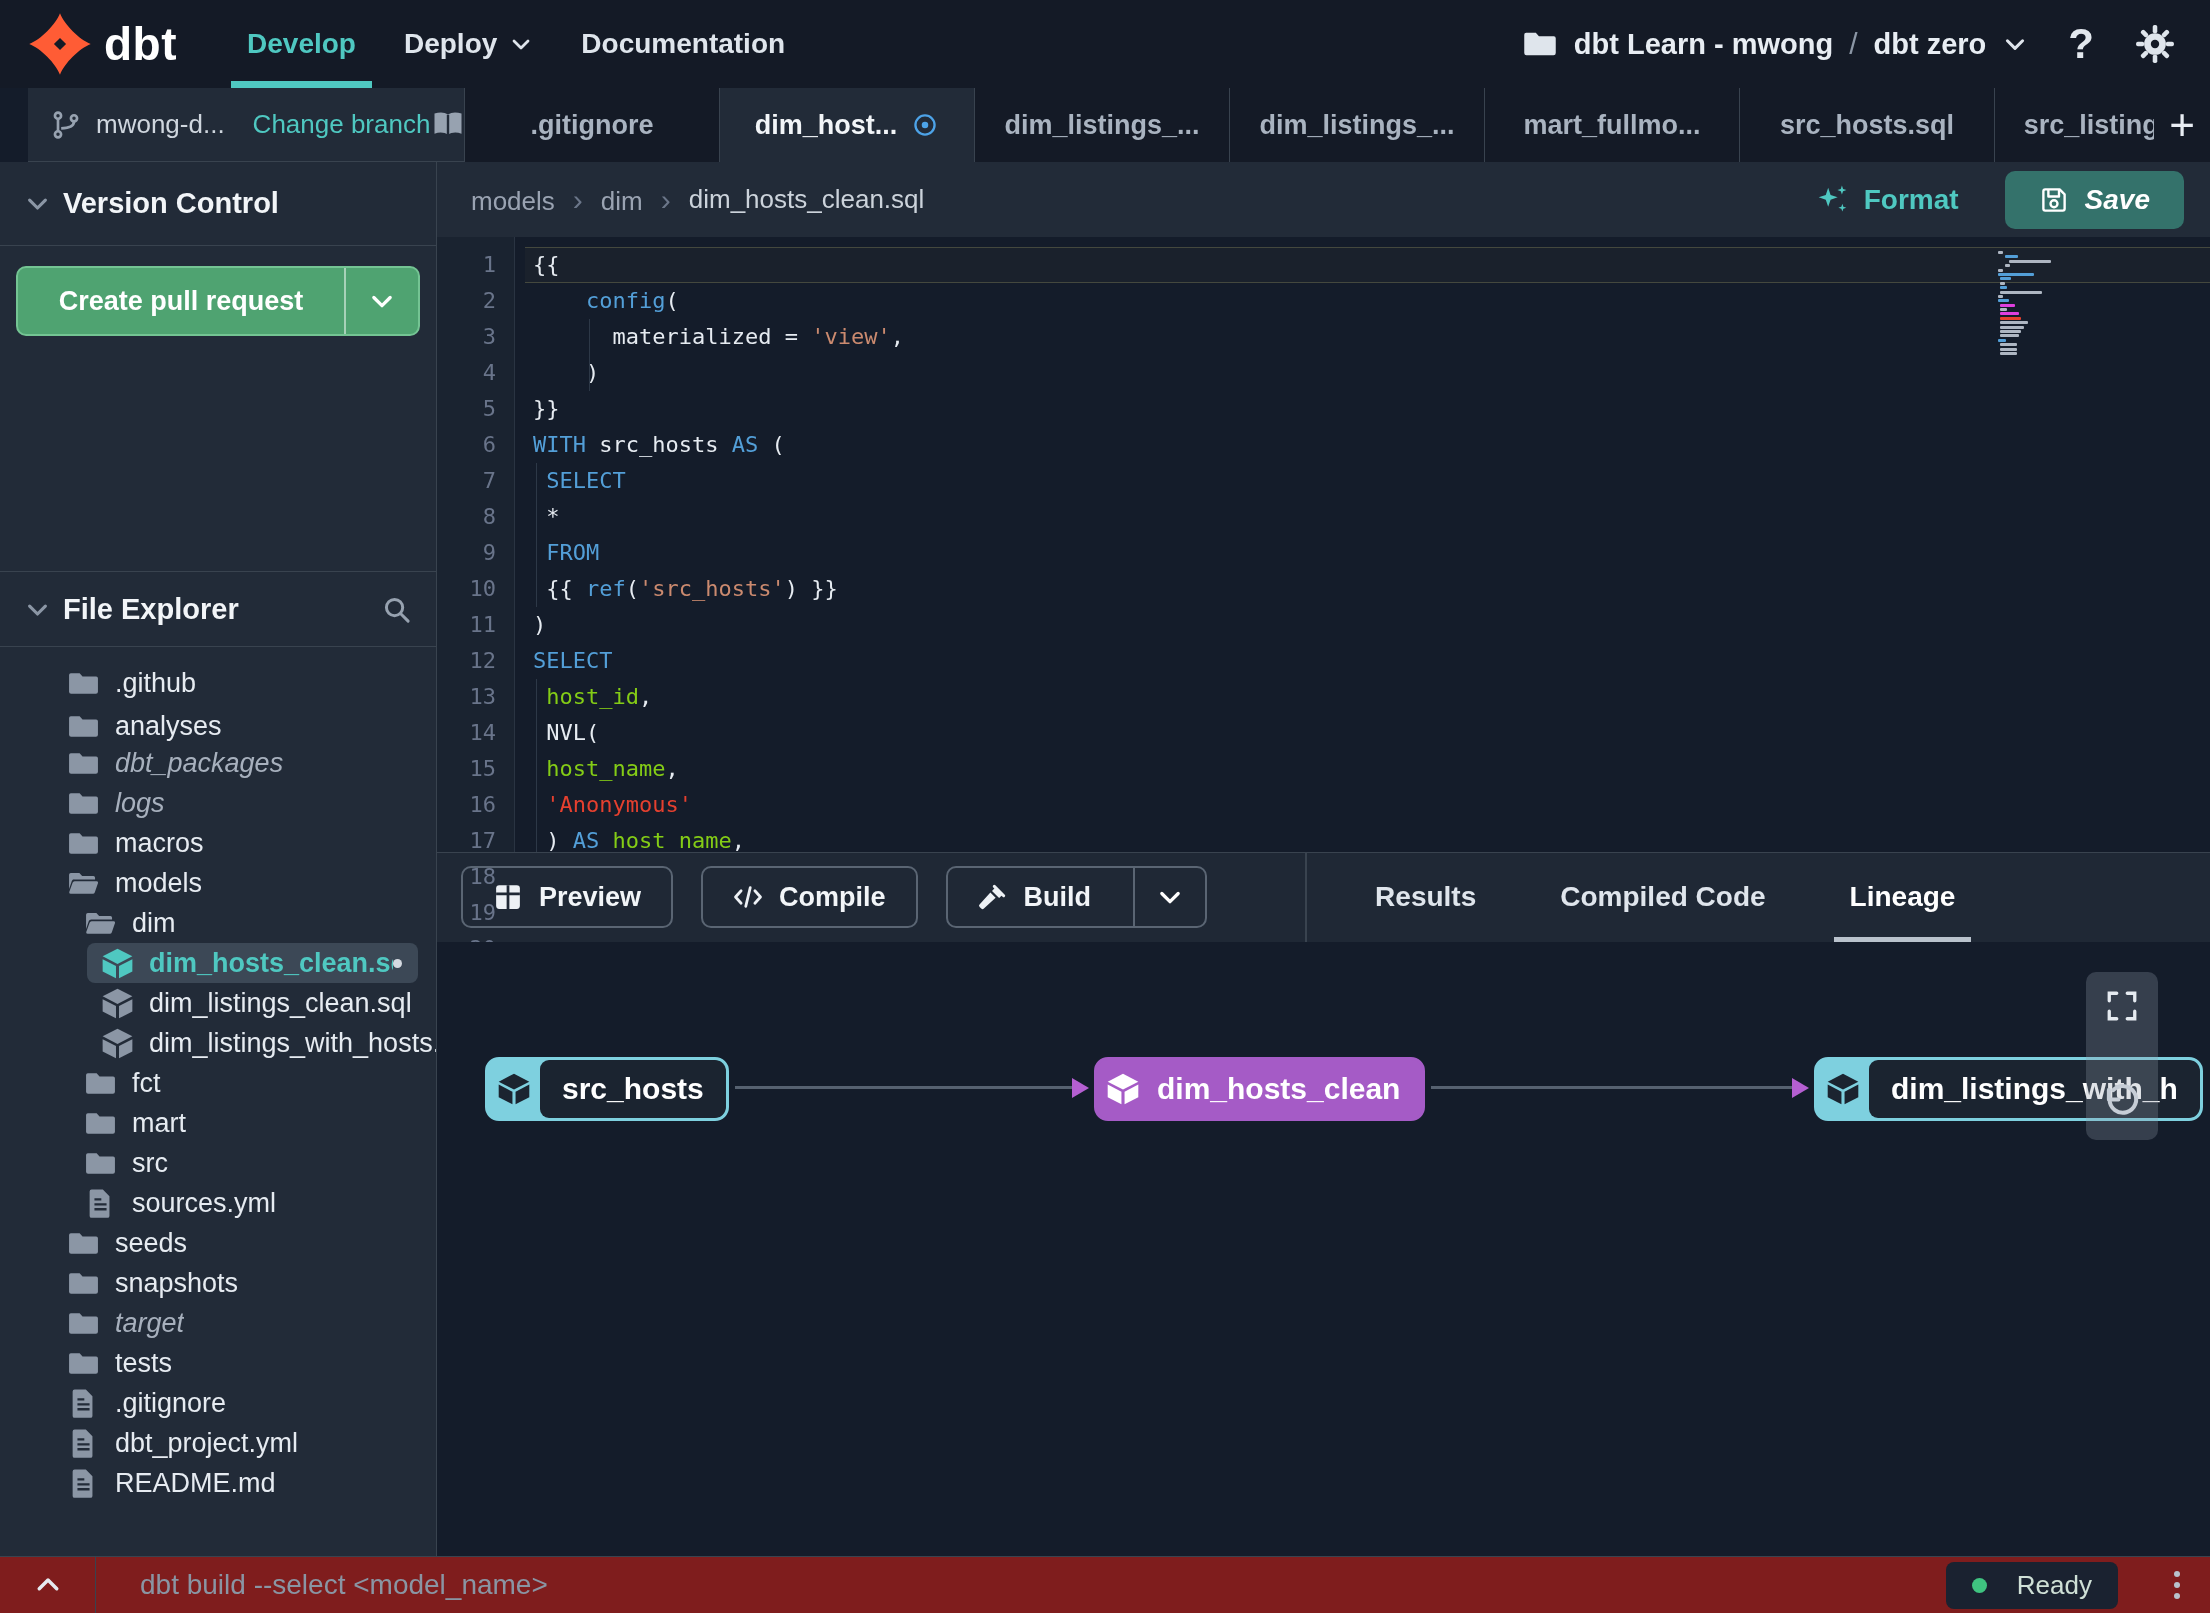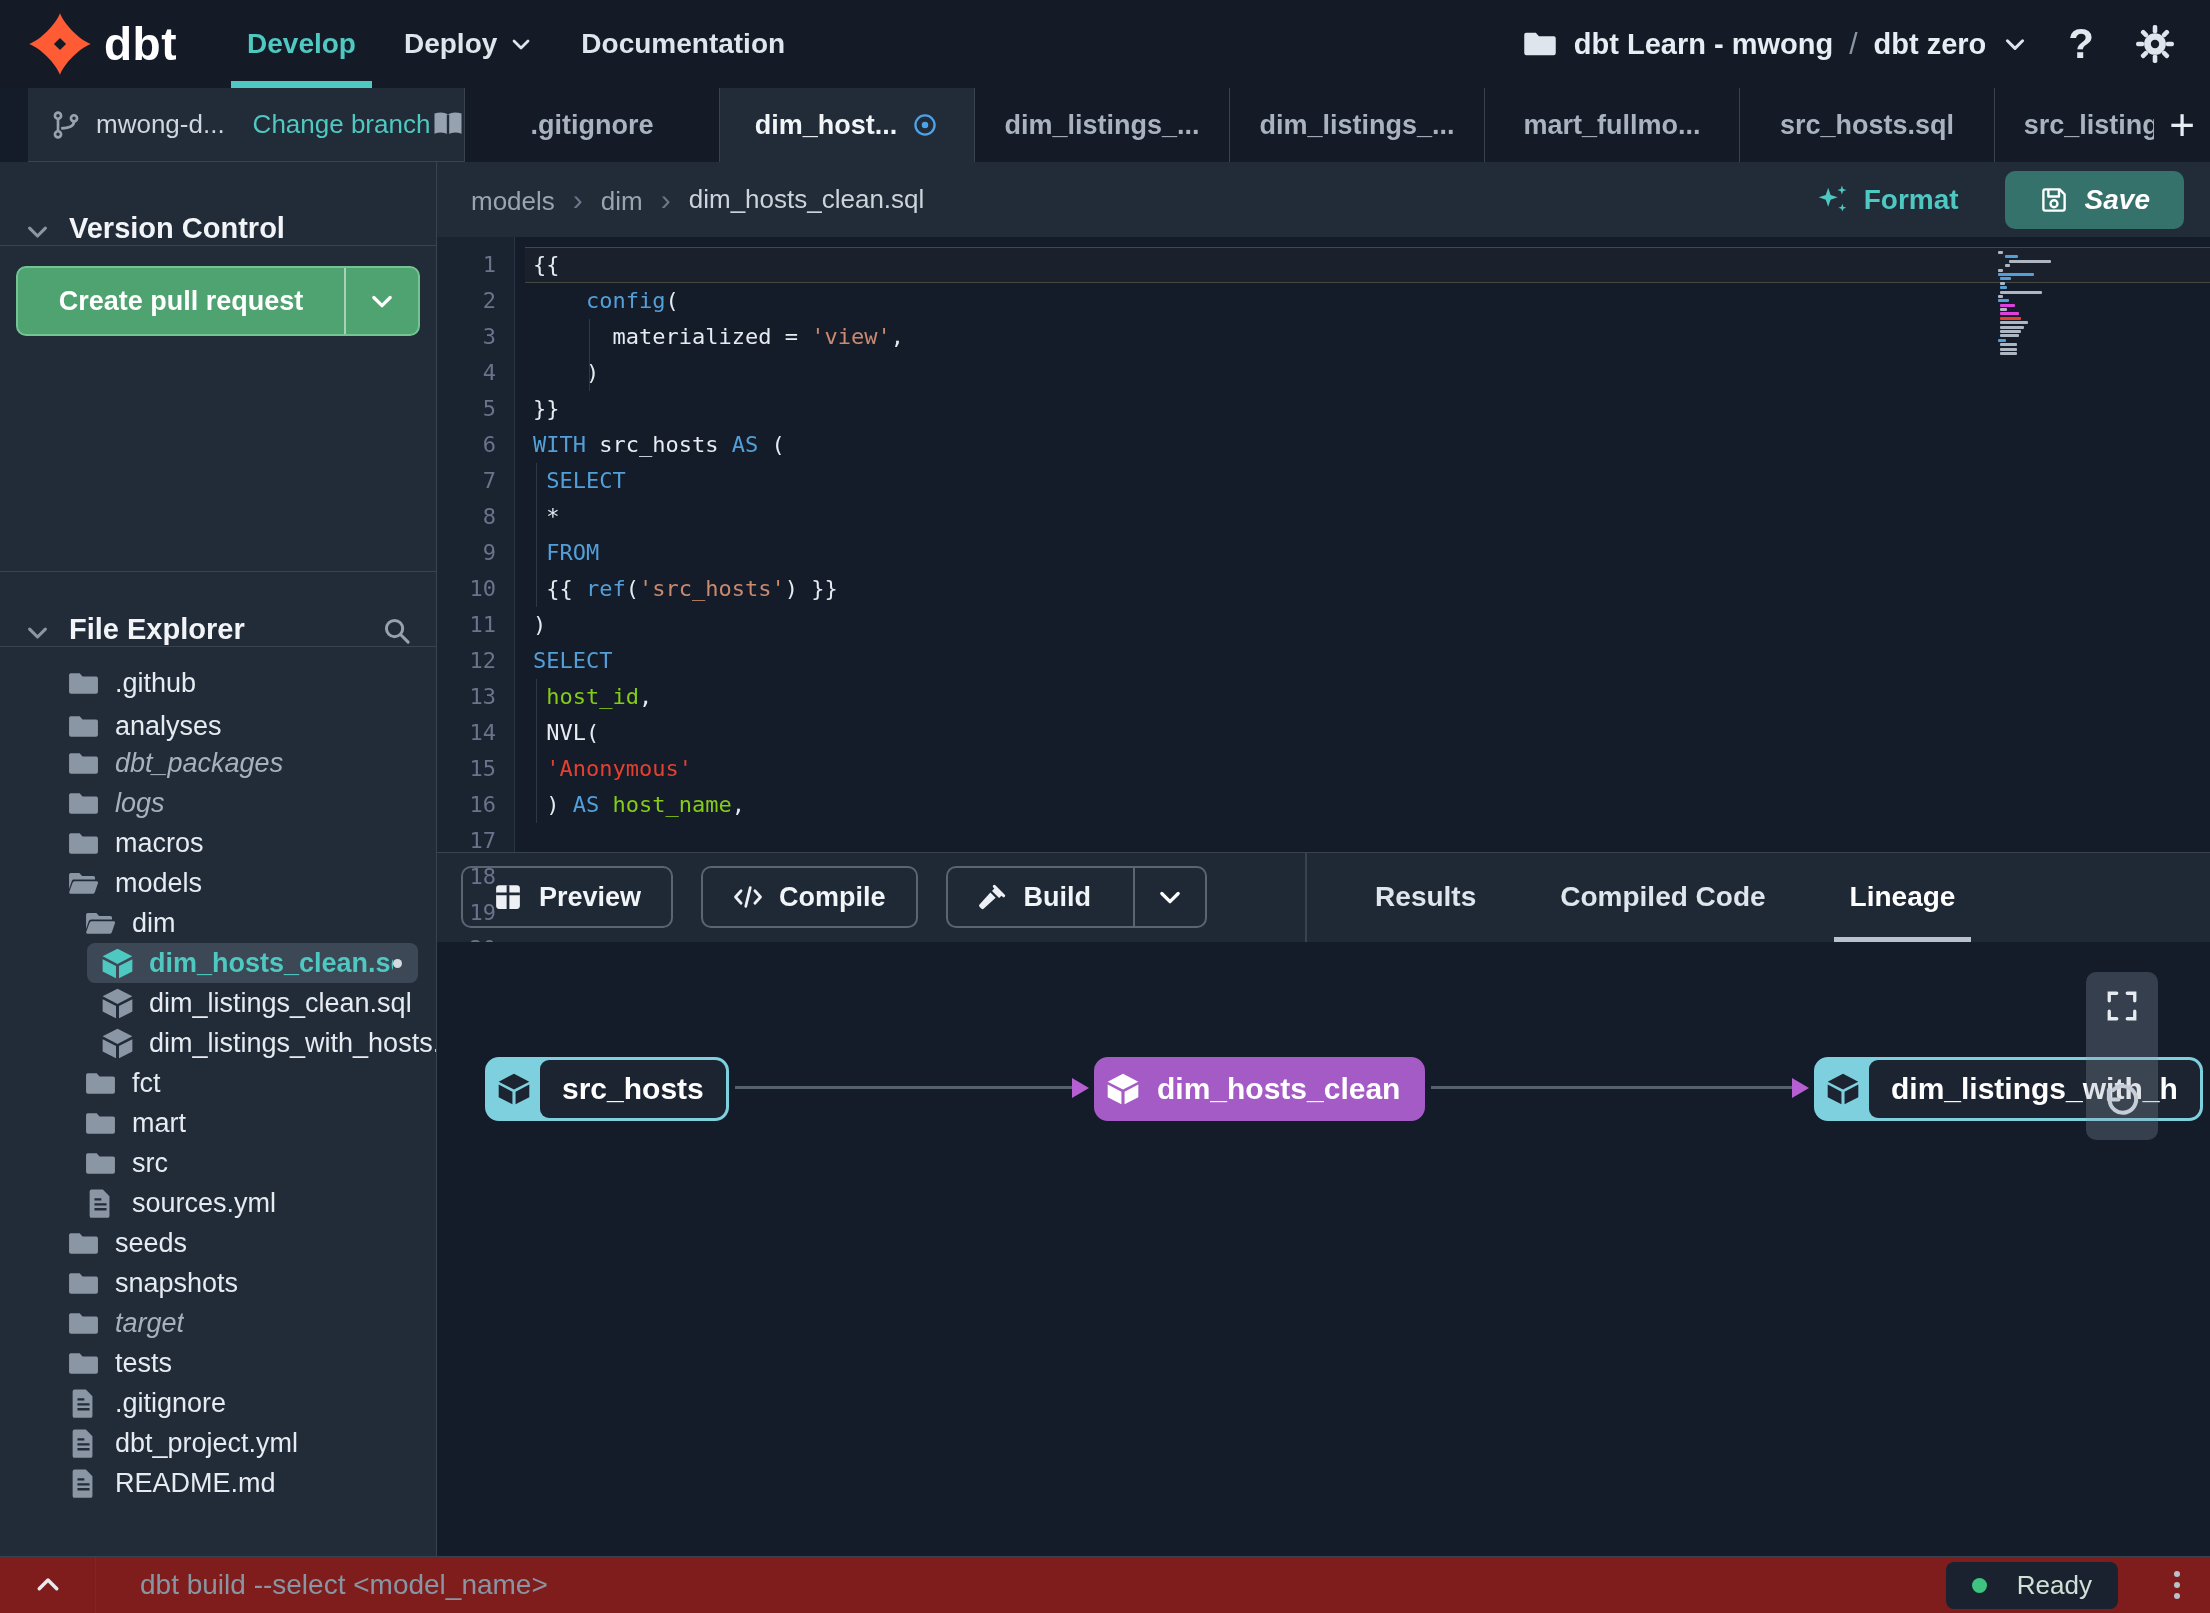--- a/index.html
+++ b/index.html
@@ -41,21 +41,21 @@
   .tab{width:255px;flex:none;display:flex;align-items:center;justify-content:center;gap:14px;
        font-size:27px;font-weight:600;color:#a9b3c0;border-right:1px solid #39434f;cursor:pointer;white-space:nowrap;}
   .tab.active{background:#222b38;color:#f2f5f8;font-weight:700;}
   .tab-dot{width:28px;height:28px;}
   .tab-add{position:absolute;right:0;top:0;bottom:0;width:56px;background:#141a26;display:flex;align-items:center;
            justify-content:center;font-size:44px;font-weight:400;color:#e8edf3;cursor:pointer;}
 
   
   .main{flex:1;display:flex;min-height:0;}
   .sidebar{width:437px;flex:none;background:#222b38;border-right:1px solid #39434f;display:flex;flex-direction:column;}
-  .sec-header{height:84px;flex:none;display:flex;align-items:flex-end;gap:18px;padding:0 24px;border-bottom:1px solid #39434f;cursor:pointer;}
+  .sec-header{height:84px;flex:none;display:flex;align-items:center;gap:12px;padding:0 24px;border-bottom:1px solid #39434f;cursor:pointer;}
   .sec-header.fe{height:75px;}
   .chev-g{width:27px;height:27px;color:#8b96a5;}
   .sec-title{font-size:29px;font-weight:700;color:#f2f5f8;}
   .search-ic{width:31px;height:31px;margin-left:auto;cursor:pointer;}
   .vc-body{height:326px;flex:none;border-bottom:1px solid #39434f;padding:20px 16px;}
   .pr-button{display:flex;height:70px;border:2px solid #74c493;border-radius:10px;overflow:hidden;background:#4fa371;}
   .pr-main{flex:1;display:flex;align-items:center;justify-content:center;font-size:27px;font-weight:700;color:#fff;cursor:pointer;}
   .pr-caret{width:74px;border-left:2px solid rgba(255,255,255,.5);display:flex;align-items:center;justify-content:center;cursor:pointer;}
   .chev-w{width:28px;height:28px;color:#fff;}
   .tree{flex:1;overflow:hidden;padding-top:16px;}
@@ -592,20 +592,21 @@
             <div class="code-line"><span class="tok-p">}}</span></div>
             <div class="code-line"><span class="tok-kw">WITH</span><span class="tok-p"> src_hosts </span><span class="tok-kw">AS</span><span class="tok-p"> (</span></div>
             <div class="code-line"><div class="guide" style="left: 11px;"></div><span class="tok-p"> </span><span class="tok-kw">SELECT</span></div>
             <div class="code-line"><div class="guide" style="left: 11px;"></div><span class="tok-p"> *</span></div>
             <div class="code-line"><div class="guide" style="left: 11px;"></div><span class="tok-p"> </span><span class="tok-kw">FROM</span></div>
             <div class="code-line"><div class="guide" style="left: 11px;"></div><span class="tok-p"> {{ </span><span class="tok-kw">ref</span><span class="tok-p">(</span><span class="tok-jstr">'src_hosts'</span><span class="tok-p">) }}</span></div>
             <div class="code-line"><span class="tok-p">)</span></div>
             <div class="code-line"><span class="tok-kw">SELECT</span></div>
             <div class="code-line"><div class="guide" style="left: 11px;"></div><span class="tok-p"> </span><span class="tok-id">host_id</span><span class="tok-p">,</span></div>
             <div class="code-line"><div class="guide" style="left: 11px;"></div><span class="tok-p"> NVL(</span></div>
+            <div class="code-line"><div class="guide" style="left: 11px;"></div><span class="tok-p"> </span><span class="tok-id">host_name</span><span class="tok-p">,</span></div>
             <div class="code-line"><div class="guide" style="left: 11px;"></div><span class="tok-p"> </span><span class="tok-sstr">'Anonymous'</span></div>
             <div class="code-line"><div class="guide" style="left: 11px;"></div><span class="tok-p"> ) </span><span class="tok-kw">AS</span><span class="tok-p"> </span><span class="tok-id">host_name</span><span class="tok-p">,</span></div>
           </div>
         <div id="minimap" class="minimap">
             <div class="mini-bar" style="margin-left: 0px; width: 5px; background: rgb(174, 182, 194);"></div>
             <div class="mini-bar" style="margin-left: 7.2px; width: 13.3px; background: rgb(83, 159, 216);"></div>
             <div class="mini-bar" style="margin-left: 10.8px; width: 41.8px; background: rgb(174, 182, 194);"></div>
             <div class="mini-bar" style="margin-left: 7.2px; width: 5px; background: rgb(174, 182, 194);"></div>
             <div class="mini-bar" style="margin-left: 0px; width: 5px; background: rgb(174, 182, 194);"></div>
             <div class="mini-bar" style="margin-left: 0px; width: 36.1px; background: rgb(83, 159, 216);"></div>

